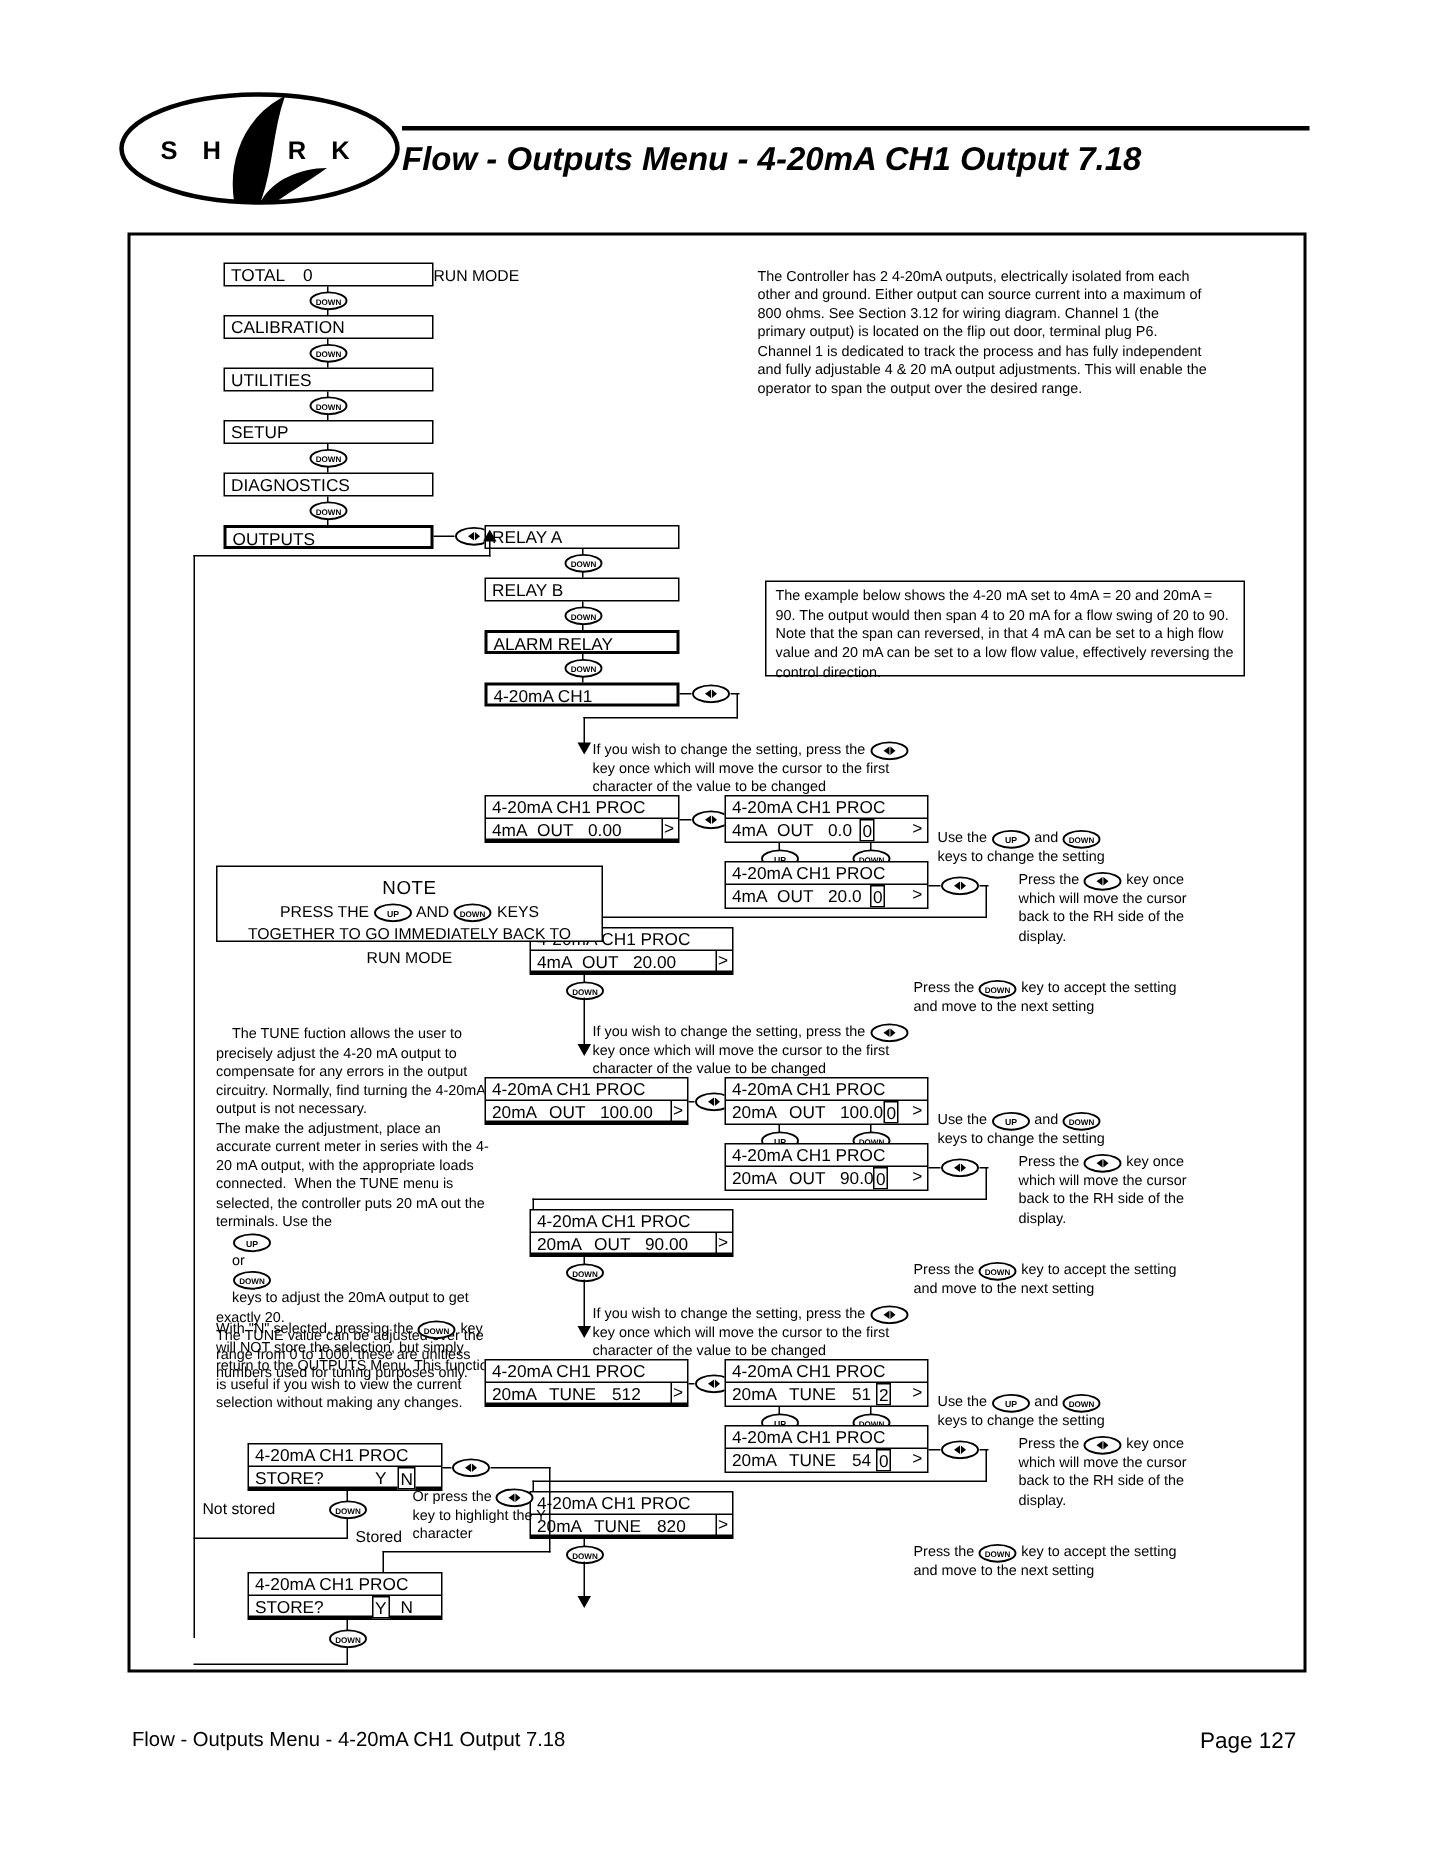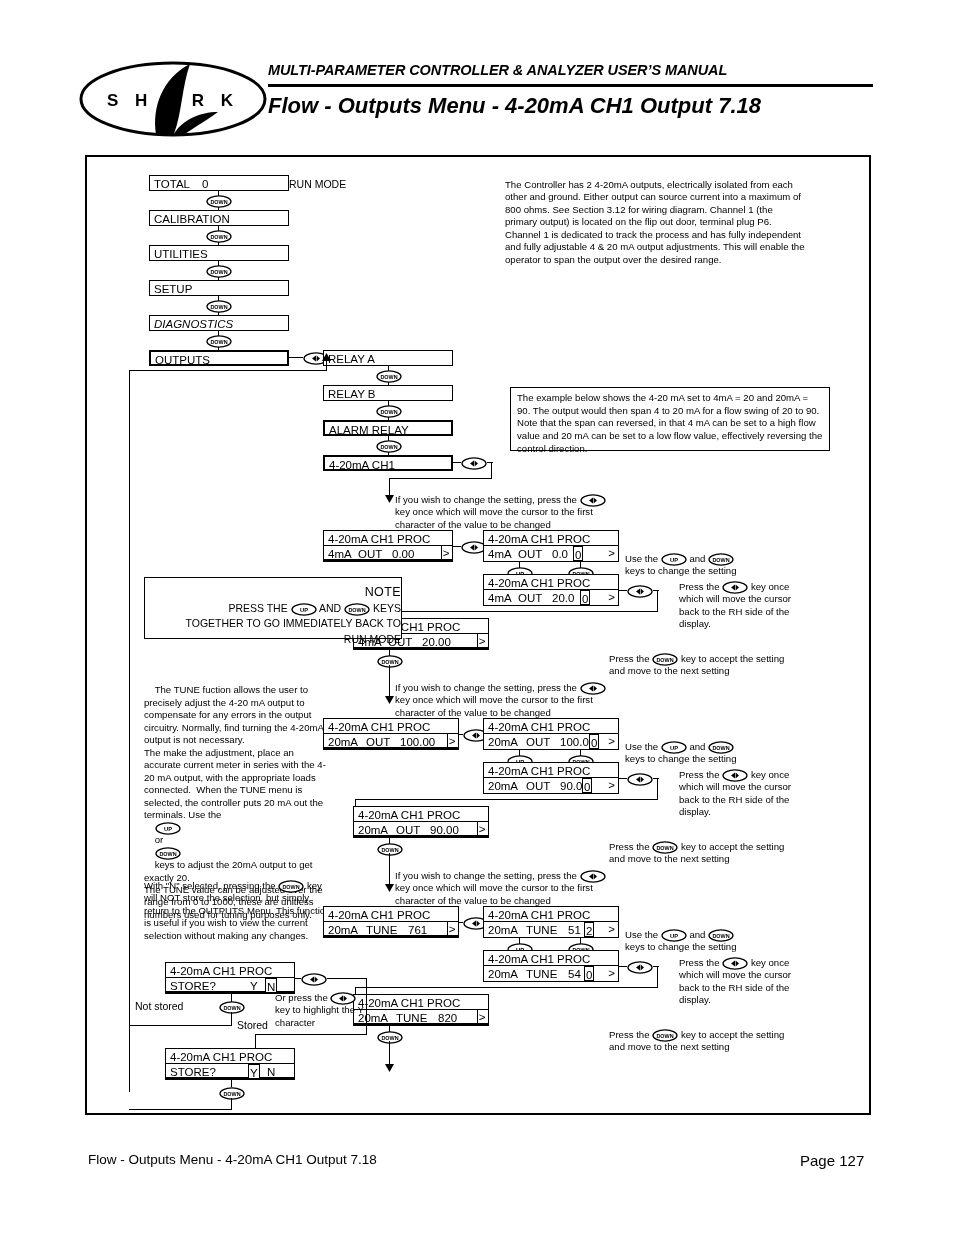--- a/index.html
+++ b/index.html
@@ -78,21 +78,20 @@
 
 <div id="header">
   <div id="logo">
     <svg width="190" height="78" viewBox="0 0 190 78">
       <ellipse cx="95" cy="39" rx="92" ry="36" fill="#fff" stroke="#000" stroke-width="3"></ellipse>
       <path d="M78 74 C 74 48, 84 18, 112 4 C 104 26, 104 52, 96 74 Z" fill="#000"></path>
       <path d="M96 74 C 104 60, 122 52, 140 52 C 126 62, 112 70, 104 76 Z" fill="#000"></path>
       <text x="95" y="46" font-family="'Liberation Sans',sans-serif" font-size="17" font-weight="bold" text-anchor="middle" fill="#000" letter-spacing="6">S H A R K</text>
     </svg>
   </div>
-  <div id="hdr-sub">MULTI-PARAMETER CONTROLLER &amp; ANALYZER USER’S MANUAL</div>
   <div id="hdr-rule"></div>
   <div id="hdr-title">Flow - Outputs Menu - 4-20mA CH1 Output 7.18</div>
 </div>
 
 <div id="frame">
 
   <div class="mbox" style="left:62px;top:18px;width:140px;height:16px;">
     <span>TOTAL</span>
     <span class="val">0</span>
   </div>
@@ -100,21 +99,21 @@
 
   <div class="mbox" style="left:62px;top:53px;width:140px;height:16px;">
     <span>CALIBRATION</span>
   </div>
   <div class="mbox" style="left:62px;top:88px;width:140px;height:16px;">
     <span>UTILITIES</span>
   </div>
   <div class="mbox" style="left:62px;top:123px;width:140px;height:16px;">
     <span>SETUP</span>
   </div>
-  <div class="mbox" style="left:62px;top:158px;width:140px;height:16px;font-style:italic;">
+  <div class="mbox" style="left:62px;top:158px;width:140px;height:16px;">
     <span>DIAGNOSTICS</span>
   </div>
   <div class="mbox thick" style="left:62px;top:193px;width:140px;height:16px;">
     <span>OUTPUTS</span>
   </div>
 
   <div class="ln lnv" style="left:131px;top:34px;height:19px;"></div>
   <div class="ln lnv" style="left:131px;top:69px;height:19px;"></div>
   <div class="ln lnv" style="left:131px;top:104px;height:19px;"></div>
   <div class="ln lnv" style="left:131px;top:139px;height:19px;"></div>
@@ -357,21 +356,21 @@
     <span>Press the</span>
     <span class="key">
       <svg width="26" height="13" viewBox="0 0 26 13">
           <ellipse cx="13" cy="6.5" rx="12" ry="5.6" fill="#fff" stroke="#000" stroke-width="1.3"></ellipse>
           <text x="13" y="9" font-family="'Liberation Sans',sans-serif" font-size="5.4" font-weight="bold" text-anchor="middle">DOWN</text>
         </svg>
     </span>
     <span>key to accept the setting and move to the next setting</span>
   </div>
 
-  <div id="note" style="left:57px;top:420px;width:258px;height:62px;padding-top:5px;text-align:right;">
+  <div id="note" style="left:57px;top:420px;width:258px;height:51px;padding-top:5px;">
     <div class="ttl">NOTE</div>
     <div>
       <span>PRESS THE</span>
       <span class="key">
         <svg width="26" height="13" viewBox="0 0 26 13">
             <ellipse cx="13" cy="6.5" rx="12" ry="5.6" fill="#fff" stroke="#000" stroke-width="1.3"></ellipse>
             <text x="13" y="9" font-family="'Liberation Sans',sans-serif" font-size="5.8" font-weight="bold" text-anchor="middle">UP</text>
           </svg>
       </span>
       <span>AND</span>
@@ -573,21 +572,21 @@
         </svg>
     </span>
     <span>key once which will move the cursor to the first character of the value to be changed</span>
   </div>
 
   <div class="disp thickbot" style="left:236px;top:749px;width:136px;height:32px;">
     <div class="r1">4-20mA CH1 PROC</div>
     <div class="r2">
       <span class="f2" style="left:4px;">20mA</span>
       <span class="f2" style="left:42px;">TUNE</span>
-      <span class="f3" style="left:84px;">761</span>
+      <span class="f3" style="left:84px;">512</span>
       <span class="rcur boxed">&gt;</span>
     </div>
   </div>
   <div class="ln lnh" style="left:372px;top:765px;width:4px;"></div>
   <div class="keyabs" style="left:376px;top:759px;">
     <svg width="26" height="13" viewBox="0 0 26 13">
         <ellipse cx="13" cy="6.5" rx="12" ry="5.6" fill="#fff" stroke="#000" stroke-width="1.3"></ellipse>
         <path d="M9 6.5 L13 3.6 L13 9.4 Z" fill="#000"></path>
         <path d="M17 6.5 L13.6 3.6 L13.6 9.4 Z" fill="#000"></path>
       </svg>

